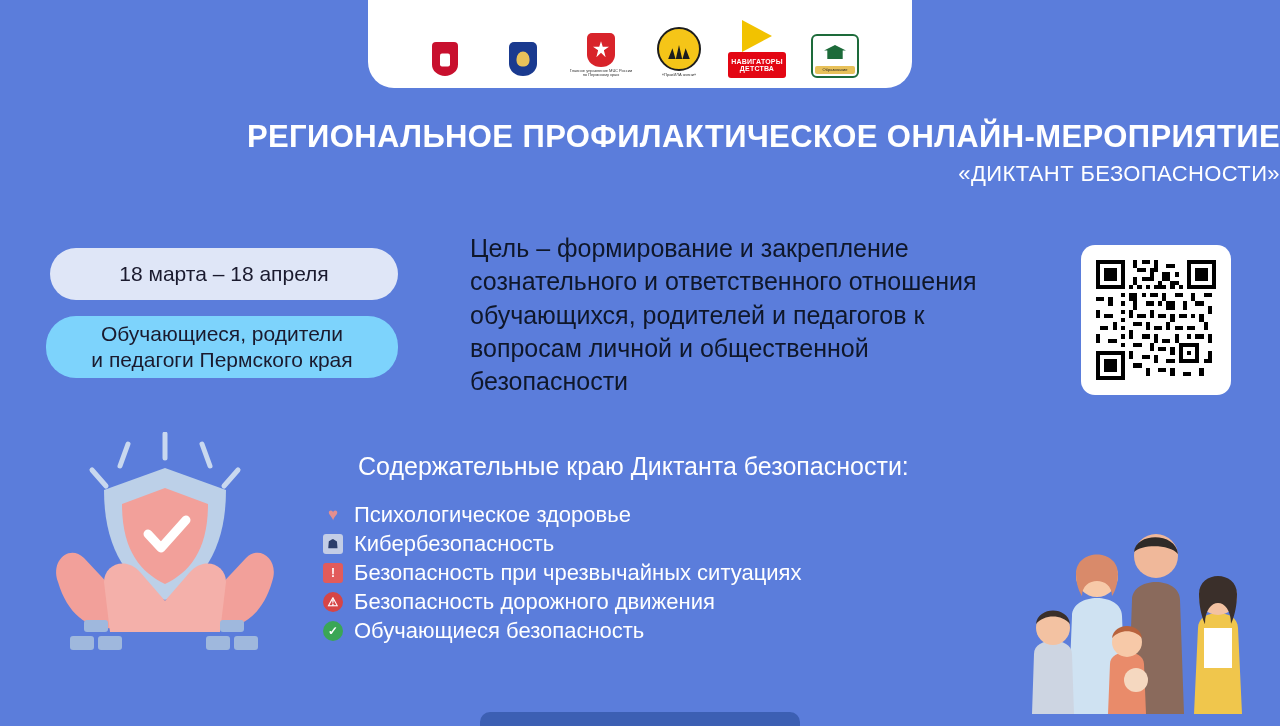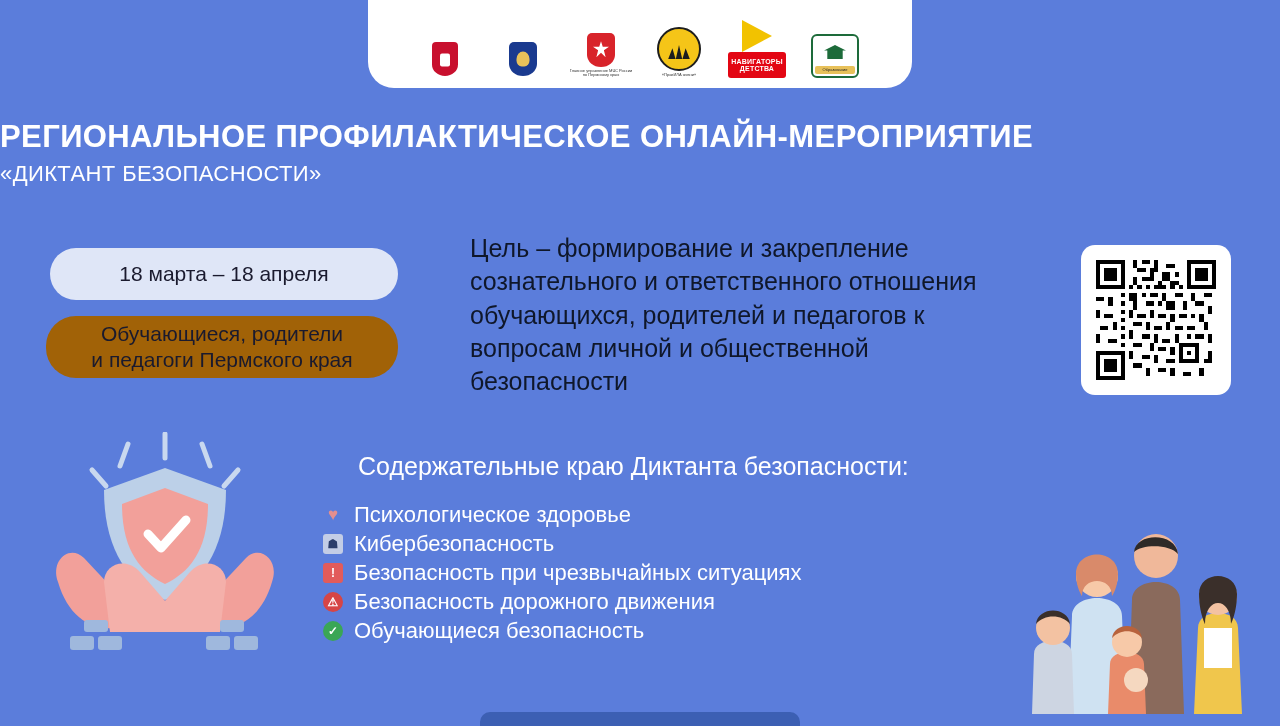--- a/index.html
+++ b/index.html
@@ -170,21 +170,21 @@
     display: flex;
     align-items: center;
     justify-content: center;
   }
 
   
   #title-block {
     position: absolute;
     left: 0; top: 118px;
     width: 1280px;
-    text-align: left;
+    text-align: right;
     color: #ffffff;
   }
   #title-line1 {
     font-size: 31px;
     font-weight: bold;
     letter-spacing: .4px;
     line-height: 1.2;
   }
   #title-line2 {
     font-size: 22px;
@@ -209,21 +209,21 @@
     padding: 12px 18px;
     box-sizing: border-box;
   }
   #pill-dates {
     left: 50px; top: 248px;
     width: 348px; height: 52px;
   }
   #pill-audience {
     left: 46px; top: 316px;
     width: 352px; height: 62px;
-    background: #a16207;
+    background: #7dd3fc;
   }
 
   
   #goal-text {
     position: absolute;
     left: 470px; top: 232px;
     width: 560px;
     color: #0f172a;
     font-size: 25px;
     line-height: 1.33;

